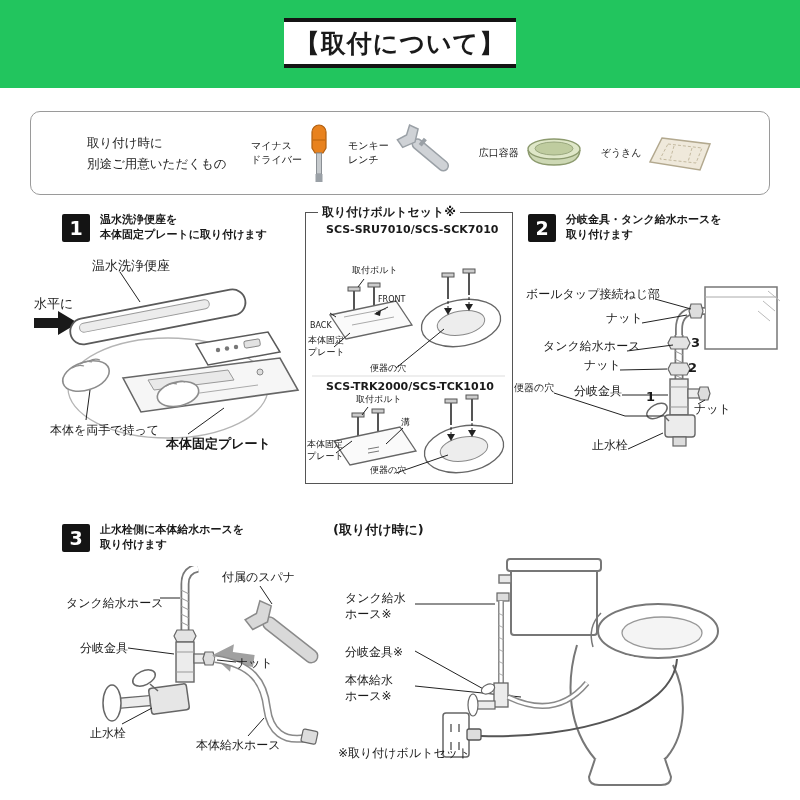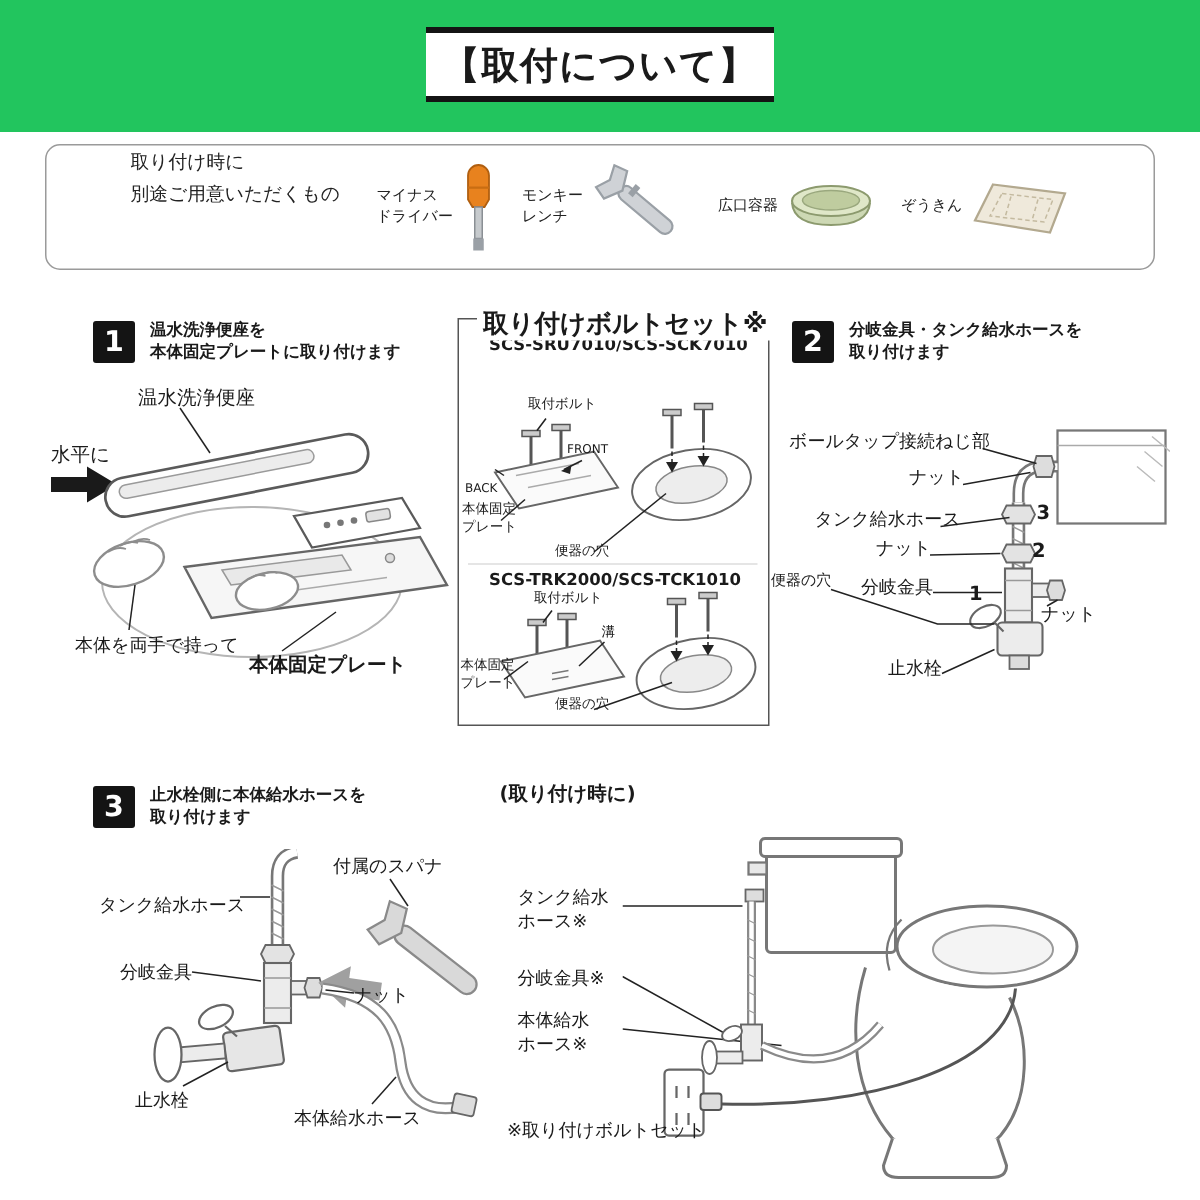--- a/index.html
+++ b/index.html
@@ -7,41 +7,41 @@
   .page { position:relative; width:800px; height:800px; background:#fff; overflow:hidden; }
 
   
   .header { position:absolute; left:0; top:0; width:800px; height:88px; background:#22c55e; }
   .title-box { position:absolute; left:50%; top:18px; transform:translateX(-50%); width:232px; height:50px;
                background:#fff; border-top:4px solid #141414; border-bottom:4px solid #141414;
                display:flex; align-items:center; justify-content:center; }
   .title-box h1 { font-size:25px; font-weight:bold; letter-spacing:1px; white-space:nowrap; }
 
   
-  .tools-box { position:absolute; left:30px; top:96px; width:740px; height:84px;
+  .tools-box { position:absolute; left:30px; top:111px; width:740px; height:84px;
                border:1.5px solid #9a9a9a; border-radius:10px; background:#fff;
-               display:flex; padding-left:56px; gap:18px; }
+               display:flex; align-items:center; padding-left:56px; gap:18px; }
   .tools-intro { font-size:12.5px; line-height:1.7; white-space:pre-line; width:146px; color:#222; }
   .tool-item { display:flex; align-items:center; gap:6px; }
   .tool-label { font-size:10px; line-height:1.45; white-space:pre-line; color:#222; }
 
   
   .lbl { position:absolute; font-size:12px; line-height:1.3; white-space:pre-line; z-index:5; }
   .s13 { font-size:13px; } .s11 { font-size:11px;margin-left:12px; } .s10 { font-size:10px; }
   .s9 { font-size:9px; } .s8 { font-size:8px; }
   .b { font-weight:bold; }
 
   .step-num { position:absolute; width:28px; height:28px; background:#141414; color:#fff; border-radius:2px;
               font-size:19px; font-weight:bold; display:flex; align-items:center; justify-content:center; z-index:5; }
   .step-title { position:absolute; font-size:11px; font-weight:bold; line-height:1.4; white-space:pre-line; z-index:5; }
 
   .bolt-box { position:absolute; left:305px; top:212px; width:208px; height:272px; border:1.5px solid #555; background:#fff; }
   .bolt-box .lbl { position:absolute; }
   .bolt-box-title { position:absolute; top:-9px; left:12px; background:#fff; padding:0 4px;
-                    font-size:17px; font-weight:bold; white-space:nowrap; z-index:6;text-align:right; }
+                    font-size:12px; font-weight:bold; white-space:nowrap; z-index:6;text-align:right; }
 
   svg { position:absolute; z-index:1; }
   svg .ld { stroke:#222; stroke-width:1; fill:none; }
   svg .dash { stroke:#222; stroke-width:1; fill:none; stroke-dasharray:3 2; }
 </style>
 </head>
 <body>
 
 <div class="page">
 

